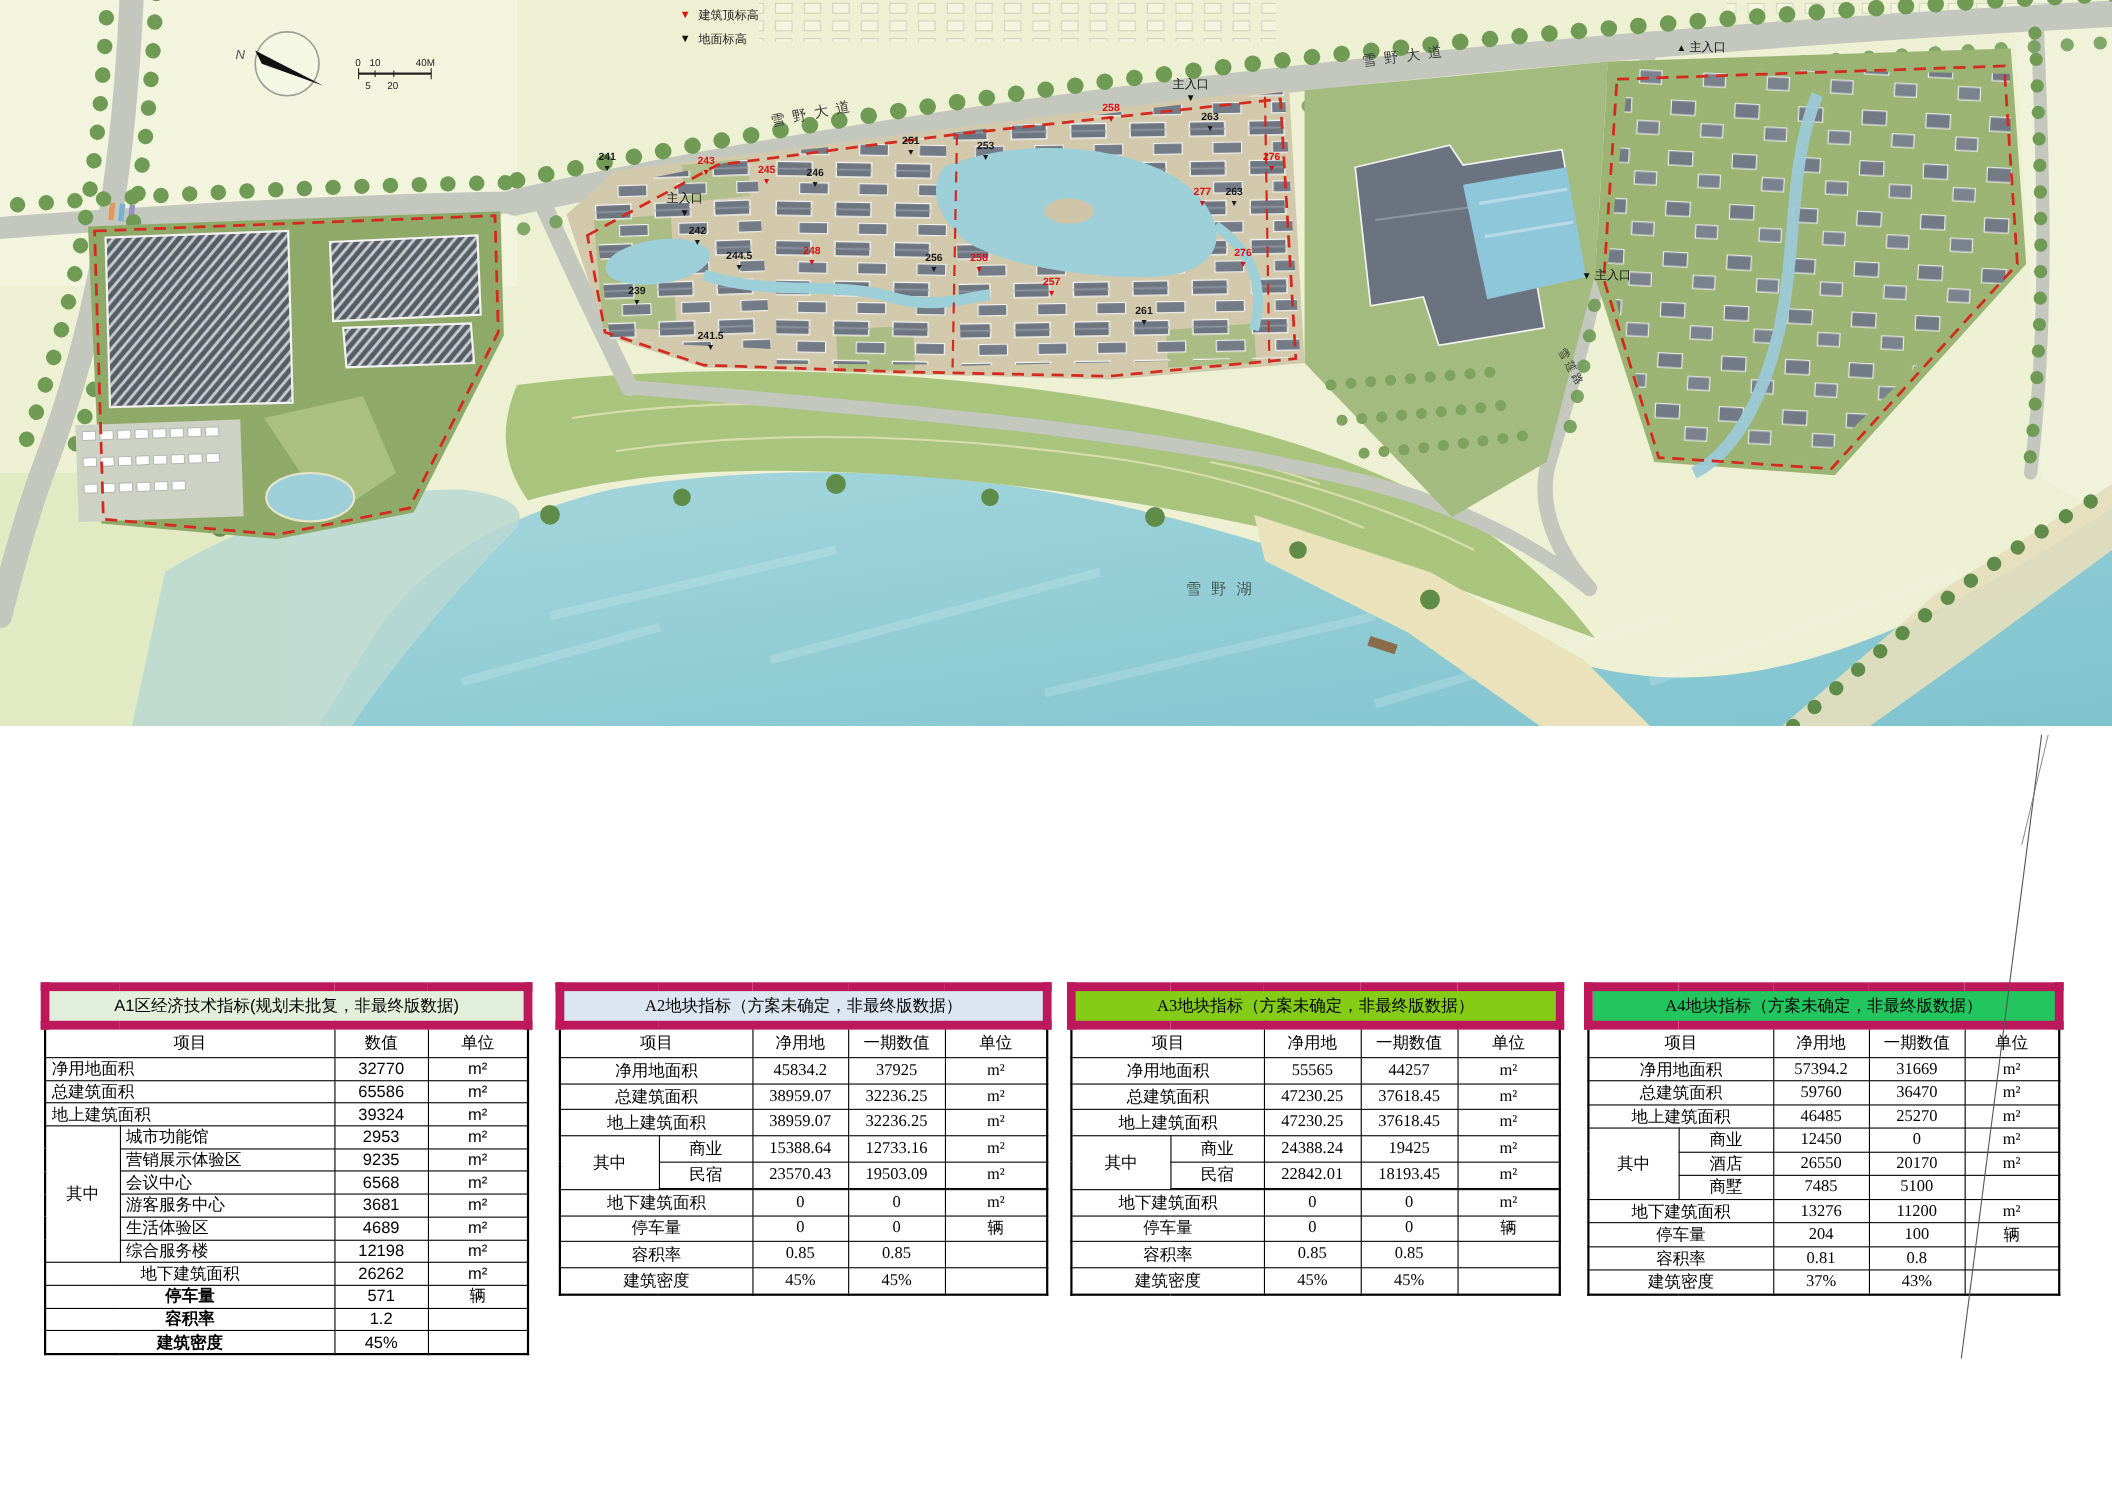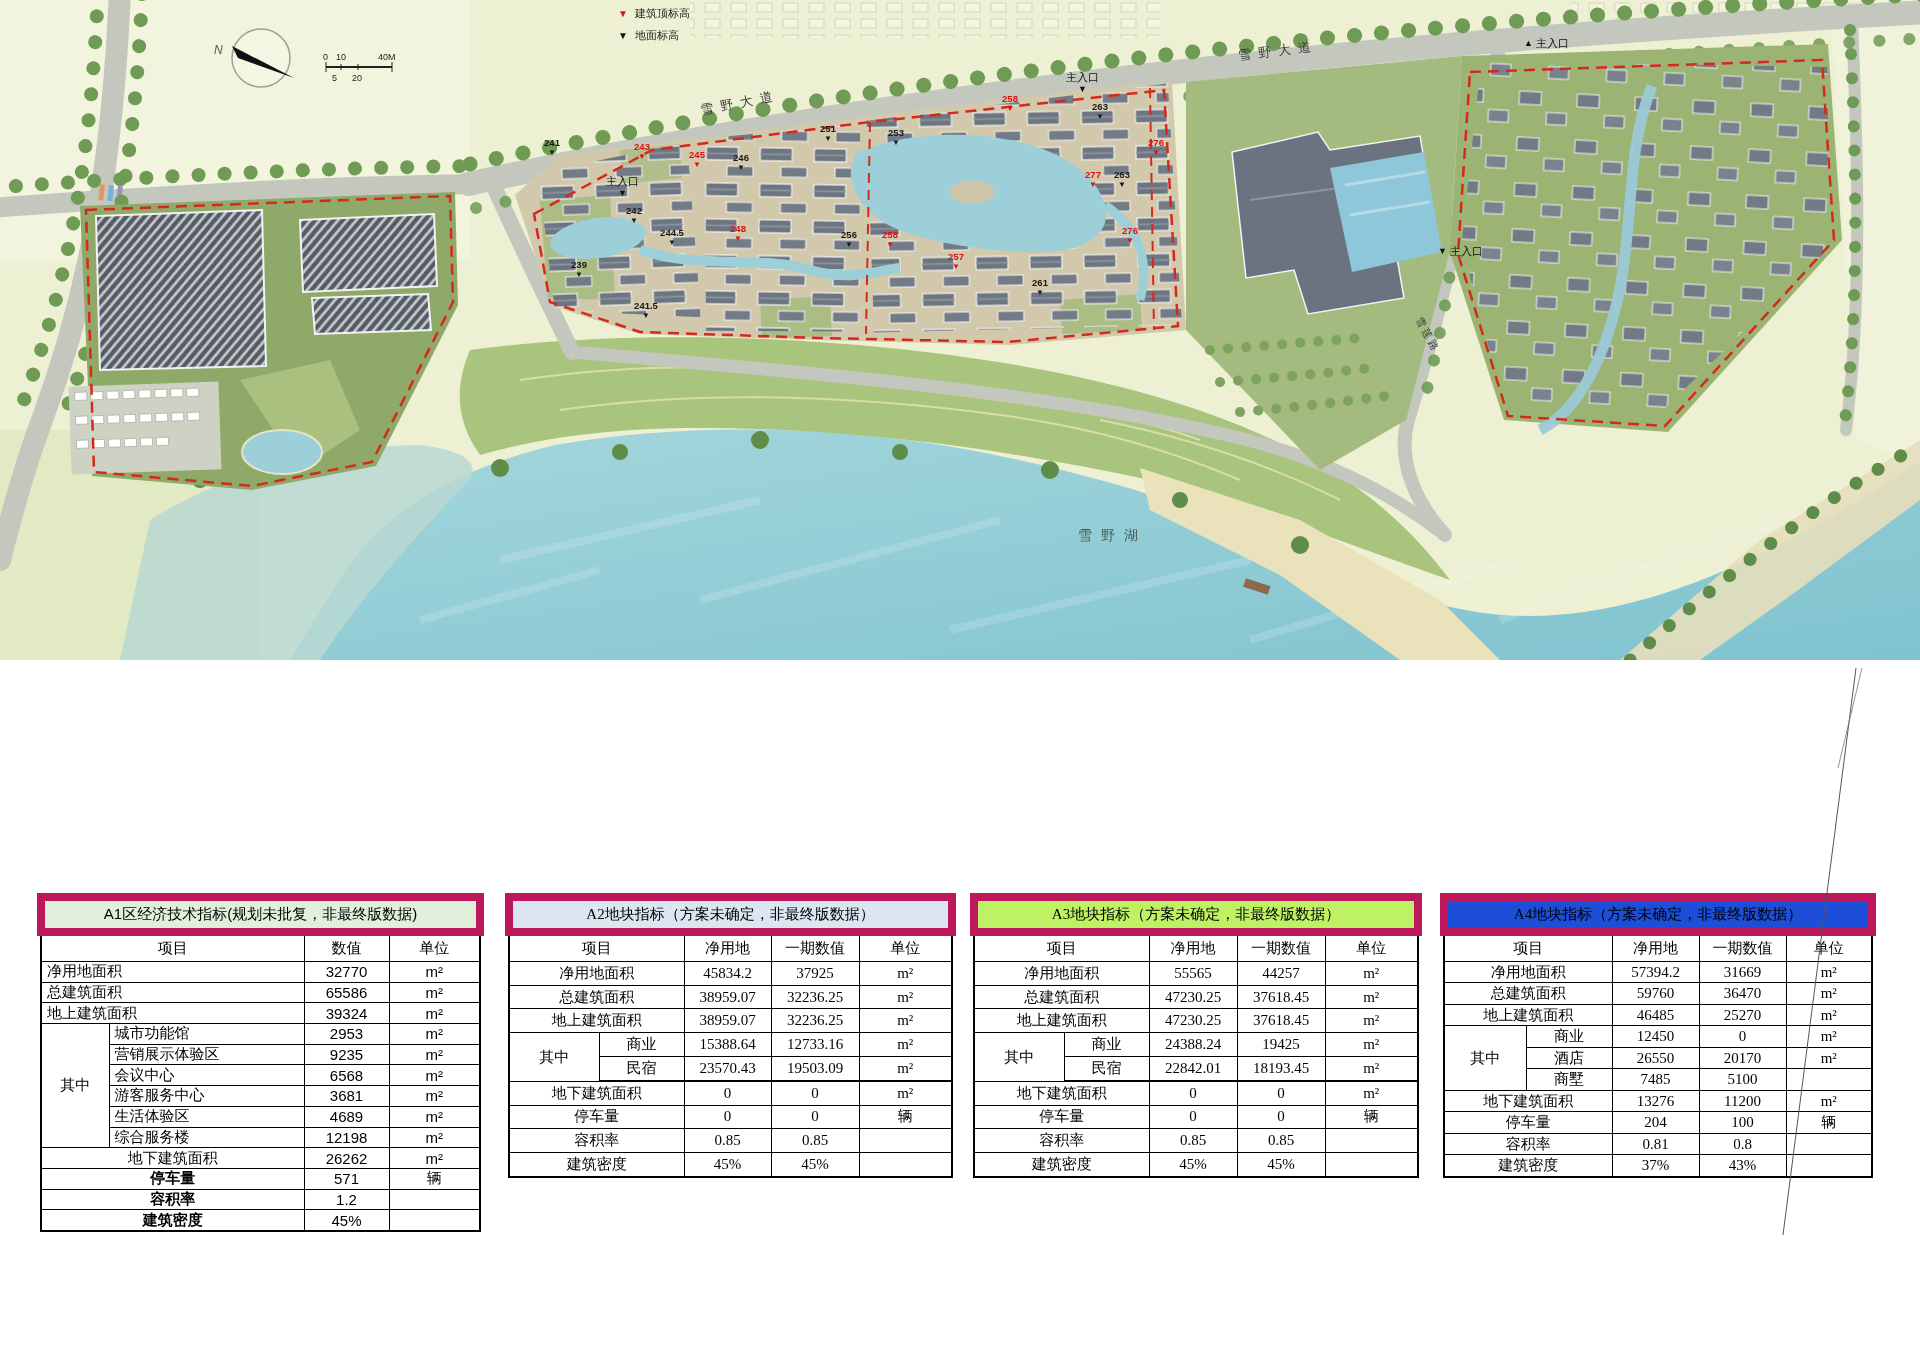--- a/index.html
+++ b/index.html
@@ -552,21 +552,21 @@
   <table>
     <colgroup>
         <col style="width:90px">
         <col style="width:85px">
         <col style="width:88px">
         <col style="width:88px">
         <col style="width:93px">
       </colgroup>
     <tbody>
         <tr>
-          <td colspan="5" class="ttl" style="background: #bef264;">A3地块指标（方案未确定，非最终版数据）</td>
+          <td colspan="5" class="ttl" style="background: #84cc16;">A3地块指标（方案未确定，非最终版数据）</td>
         </tr>
         <tr class="hrow">
           <td colspan="2">项目</td>
           <td>净用地</td>
           <td>一期数值</td>
           <td>单位</td>
         </tr>
         <tr>
           <td colspan="2">净用地面积</td>
           <td>55565</td>
@@ -635,21 +635,21 @@
   <table>
     <colgroup>
         <col style="width:82px">
         <col style="width:86px">
         <col style="width:87px">
         <col style="width:87px">
         <col style="width:86px">
       </colgroup>
     <tbody>
         <tr>
-          <td colspan="5" class="ttl" style="background: #1d4ed8;">A4地块指标（方案未确定，非最终版数据）</td>
+          <td colspan="5" class="ttl" style="background: #22c55e;">A4地块指标（方案未确定，非最终版数据）</td>
         </tr>
         <tr class="hrow">
           <td colspan="2">项目</td>
           <td>净用地</td>
           <td>一期数值</td>
           <td>单位</td>
         </tr>
         <tr>
           <td colspan="2">净用地面积</td>
           <td>57394.2</td>

